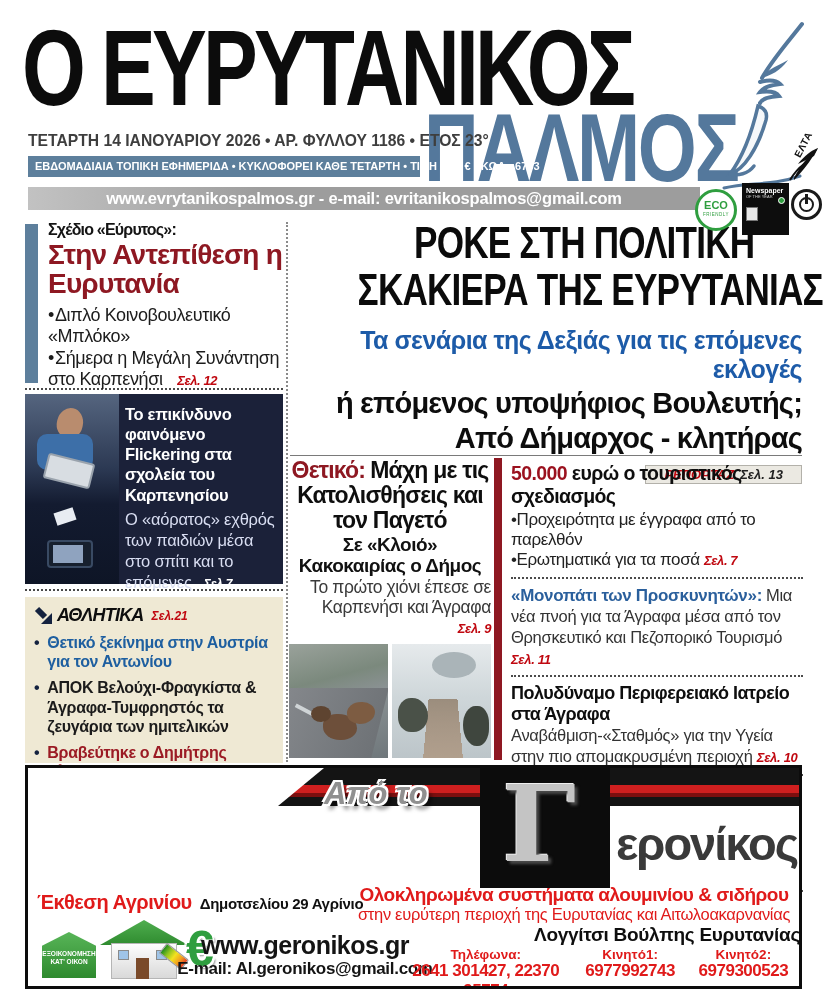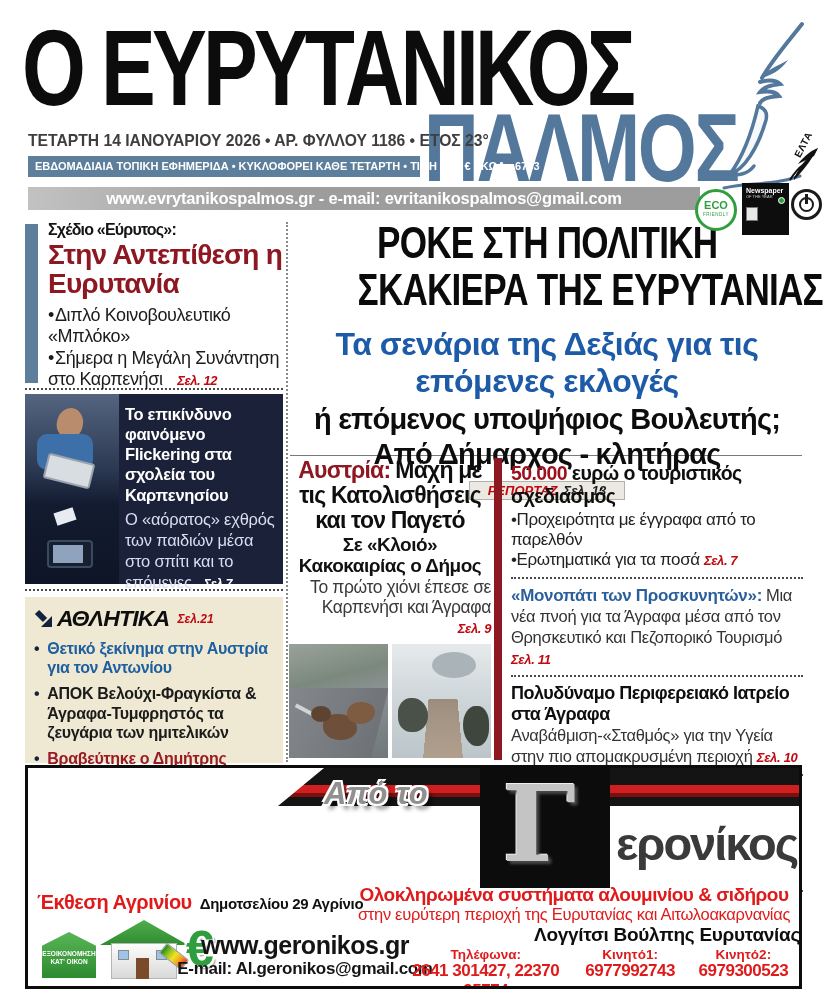--- a/index.html
+++ b/index.html
@@ -52,25 +52,25 @@
   .lead{ position:absolute; left:25px; top:221px; width:260px; height:166px; }
   .lead-bar{ position:absolute; left:0; top:3px; width:13px; height:159px; background:#5d7f9c; }
   .lead-body{ margin-left:23px; }
   .lead-kicker{ font-size:16px; font-weight:bold; color:#141414; letter-spacing:-0.8px; }
   .lead-title{ font-size:28px; font-weight:bold; color:#8e1822; line-height:1.02; letter-spacing:-0.8px; margin-top:2px; }
   .lead-list{ margin-top:7px; font-size:18px; color:#1c1c1c; line-height:1.18; letter-spacing:-0.4px;}
   .lead-item::before{ content:"•"; margin-right:1px; }
   .pg{ color:#c00810; font-weight:bold; font-style:italic; }
   .pg-sm{ font-size:13px; }
   
-  .main{ position:absolute; left:292px; top:219px; width:510px; text-align:center; }
+  .main{ position:absolute; left:292px; top:219px; width:510px; text-align:right; }
   .hl{ line-height:1.05; }
   .cond{ display:inline-block; transform:scaleX(.78); transform-origin:center; white-space:nowrap;
     font-size:45px; font-weight:bold; letter-spacing:-1px; color:#0b0b0b; }
-  .sub-blue{ margin-top:12px; font-size:32px; font-weight:bold; color:#1d5ba8; letter-spacing:-0.5px; }
+  .sub-blue{ margin-top:12px; font-size:25px; font-weight:bold; color:#1d5ba8; letter-spacing:-0.5px; }
   .deck{ font-size:29px; font-weight:bold; color:#0d0d0d; line-height:1.1; margin-top:4px; letter-spacing:-0.8px; }
   .tagbar{ display:inline-block; margin-top:10px; background:#ebe9e2; border:1px solid #b3b1aa;
     padding:1px 18px; font-size:13px; font-weight:bold; font-style:italic; }
   .tag-red{ color:#c00810; } .tag-dark{ color:#222; margin-left:6px; }
   
   .flick{ position:absolute; left:25px; top:394px; width:258px; height:190px; background:#1b2139; }
   .flick-photo{ position:absolute; left:0; top:0; width:94px; height:190px; overflow:hidden;
     background:linear-gradient(180deg,#55657f 0%,#2b3852 40%,#131b30 58%,#0e1526 100%); }
   .boy-head{ position:absolute; left:32px; top:14px; width:26px; height:30px; border-radius:50% 50% 45% 45%;
     background:#b98c6e; transform:rotate(12deg); }
@@ -83,21 +83,21 @@
   .phone{ position:absolute; left:22px; top:146px; width:46px; height:28px; border-radius:4px;
     background:#17202e; border:2px solid #394a63; }
   .phone .scr{ position:absolute; left:4px; top:3px; width:30px; height:18px; background:#8fa3bf; }
   .flick-text{ position:absolute; left:100px; right:7px; top:10px; color:#fff; }
   .flick-title{ font-size:16.5px; font-weight:bold; line-height:1.22; letter-spacing:-0.3px; }
   .flick-sub{ font-size:16.5px; color:#d9def2; line-height:1.28; margin-top:4px; letter-spacing:-0.2px; }
   .flick-pg{ font-size:12px; font-weight:bold; font-style:italic; color:#fff; margin-left:12px; }
   
   .sports{ position:absolute; left:25px; top:597px; width:258px; height:166px; background:#efe9d4; padding:8px 9px; }
   .sports-head{ display:flex; align-items:center; }
-  .sports-title{ font-size:23px; font-weight:bold; font-style:italic; letter-spacing:-0.8px; color:#0e0e0e; margin-left:3px;}
+  .sports-title{ font-size:18px; font-weight:bold; font-style:italic; letter-spacing:-0.8px; color:#0e0e0e; margin-left:3px;}
   .sports-page{ font-size:12px; margin-left:8px; }
   .sp-item{ display:flex; gap:8px; font-size:16px; font-weight:bold; line-height:1.2; margin-top:7px; letter-spacing:-0.3px;}
   .sp-item .dot{ color:#14223f; }
   .c-blue{ color:#1e5fa0; } .c-black{ color:#1b1b1b; } .c-red{ color:#9b1b24; }
   
   .agrafa{ position:absolute; left:289px; top:458px; width:202px; text-align:center; }
   .ag-title{ font-size:23px; font-weight:bold; line-height:1.08; letter-spacing:-0.8px; color:#0e0e0e; }
   .ag-kicker{ color:#8e1822; margin-right:5px;}
   .ag-sub{ font-size:19px; font-weight:bold; line-height:1.08; margin-top:3px; letter-spacing:-0.5px;}
   .ag-deck{ font-size:17.5px; color:#3a3a3a; line-height:1.15; text-align:right; letter-spacing:-0.4px;}
@@ -310,21 +310,21 @@
         <span class="c-black">ΑΠΟΚ Βελούχι-Φραγκίστα &amp; Άγραφα-Τυμφρηστός τα ζευγάρια των ημιτελικών</span>
       </div>
     <div class="sp-item">
         <span class="dot">•</span>
         <span class="c-red">Βραβεύτηκε ο Δημήτρης Ελευθερίου</span>
       </div>
   </div>
 
   <div class="agrafa">
     <div class="ag-title">
-      <span class="ag-kicker">Αυστρία:</span><span>Μάχη με τις Κατολισθήσεις και τον Παγετό</span>
+      <span class="ag-kicker">Θετικό:</span><span>Μάχη με τις Κατολισθήσεις και τον Παγετό</span>
     </div>
     <div class="ag-sub">Σε «Κλοιό» Κακοκαιρίας ο Δήμος</div>
     <div class="ag-deck"><span>Το πρώτο χιόνι έπεσε σε Καρπενήσι και Άγραφα</span>
       <span class="pg pg-sm" style="margin-left:6px;">Σελ. 9</span>
     </div>
     <div class="ag-photos">
       <div class="ph ph-rock">
         <div class="road"></div>
         <div class="rail"></div>
         <div class="r1"></div>

